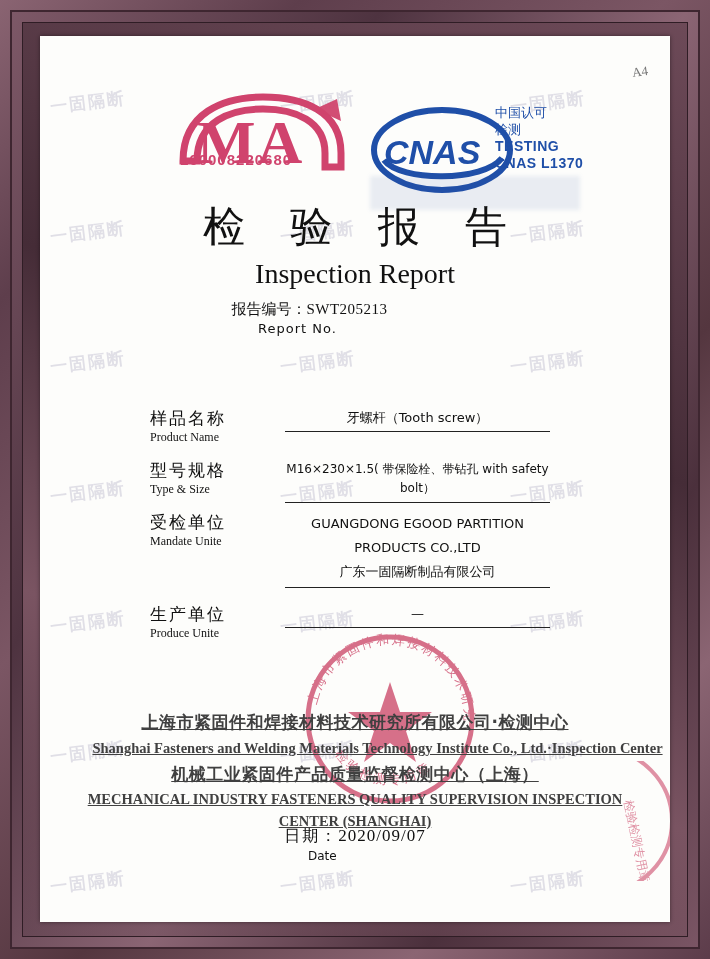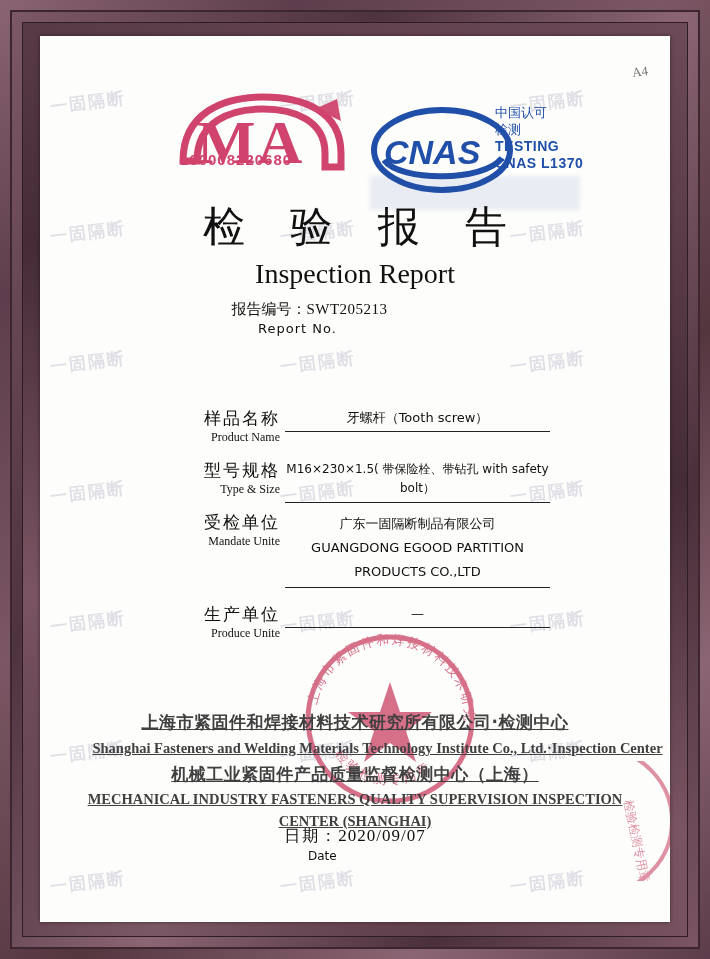--- a/index.html
+++ b/index.html
@@ -138,21 +138,21 @@
     letter-spacing: 1px;
   }
   
   .fields { position: absolute; left: 0; top: 372px; width: 630px; }
   .frow { position: relative; height: 52px; }
   .frow.tall { height: 92px; }
   .flabel {
     position: absolute;
     left: 110px;
     width: 130px;
-    text-align: right;
+    text-align: left;
   }
   .flabel .cn {
     font-family: "DejaVu Sans", sans-serif;
     font-size: 17px;
     letter-spacing: 2px;
     color: #111;
     display: block;
     line-height: 21px;
   }
   .flabel .en {
@@ -315,22 +315,22 @@
         </div>
         <div class="fvalue small">M16×230×1.5( 带保险栓、带钻孔 with safety bolt）</div>
       </div>
 
       <div class="frow tall">
         <div class="flabel">
           <span class="cn">受检单位</span>
           <span class="en">Mandate Unite</span>
         </div>
         <div class="fvalue two-line">
+          <div>GUANGDONG EGOOD PARTITION PRODUCTS CO.,LTD</div>
           <div>广东一固隔断制品有限公司</div>
-          <div>GUANGDONG EGOOD PARTITION PRODUCTS CO.,LTD</div>
         </div>
       </div>
 
       <div class="frow">
         <div class="flabel">
           <span class="cn">生产单位</span>
           <span class="en">Produce Unite</span>
         </div>
         <div class="fvalue">—</div>
       </div>

